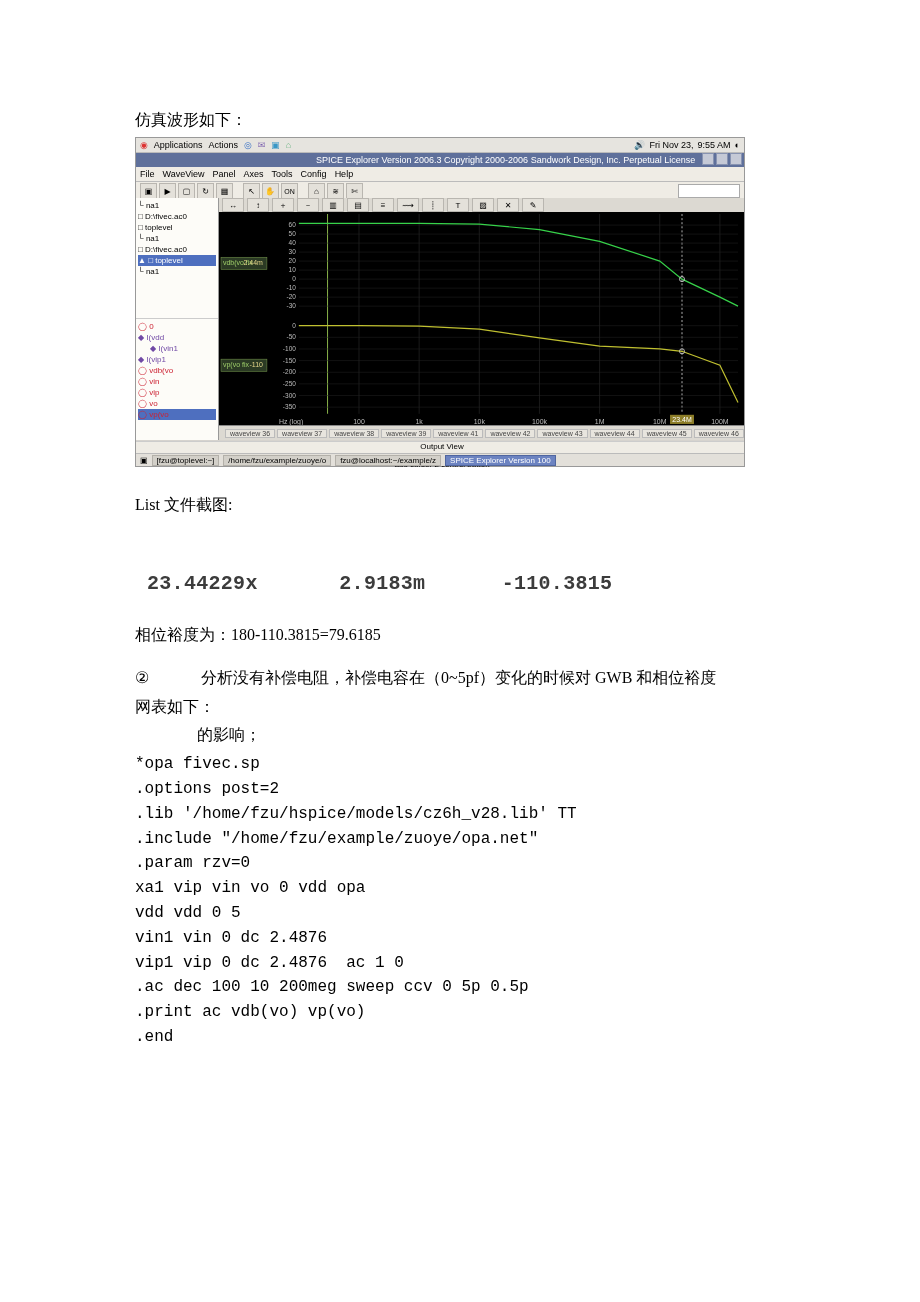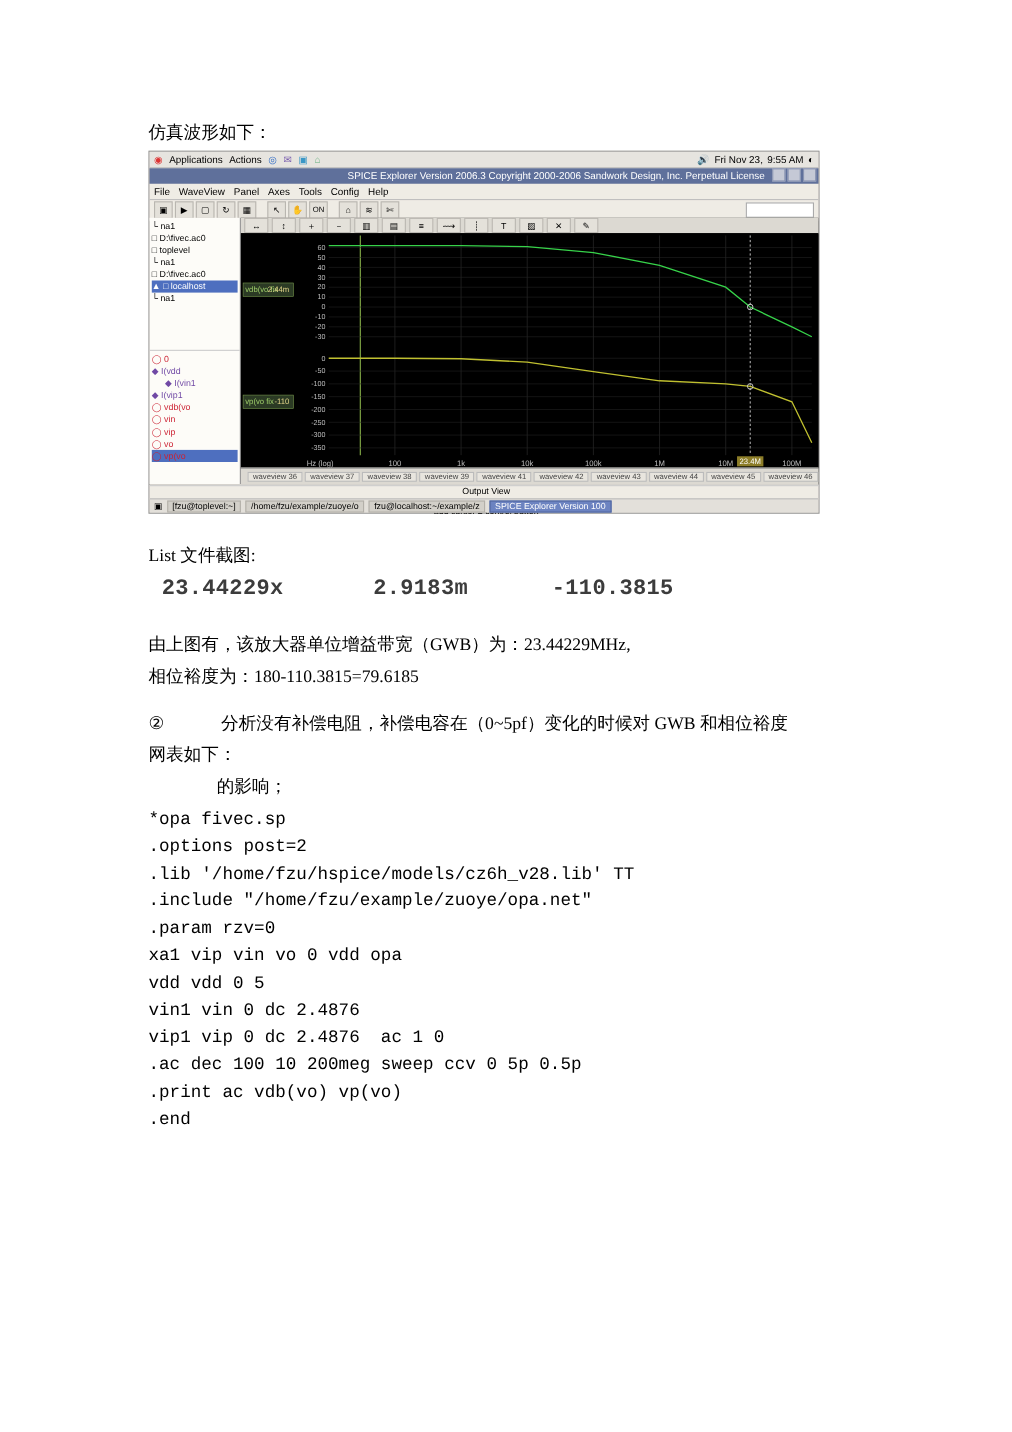--- a/index.html
+++ b/index.html
@@ -240,21 +240,21 @@
     </div>
 
     <div class="app-body">
       <div class="left-panel">
         <div class="tree-top" id="tree-top">
             <div class="tree-item">└ na1</div>
             <div class="tree-item">□ D:\fivec.ac0</div>
             <div class="tree-item">  □ toplevel</div>
             <div class="tree-item">    └ na1</div>
             <div class="tree-item">□ D:\fivec.ac0</div>
-            <div class="tree-item selected">  ▲ □ localhost</div>
+            <div class="tree-item selected">  ▲ □ toplevel</div>
             <div class="tree-item">    └ na1</div>
           </div>
         <div class="tree-bottom" id="tree-bottom">
             <div class="tree-item" style="color: rgb(204, 34, 51);">◯ 0</div>
             <div class="tree-item" style="color: rgb(112, 73, 165);">◆ I(vdd</div>
             <div class="tree-item" style="color: rgb(112, 73, 165); margin-left: 12px;">◆ I(vin1</div>
             <div class="tree-item" style="color: rgb(112, 73, 165);">◆ I(vip1</div>
             <div class="tree-item" style="color: rgb(204, 34, 51);">◯ vdb(vo</div>
             <div class="tree-item" style="color: rgb(204, 34, 51);">◯ vin</div>
             <div class="tree-item" style="color: rgb(204, 34, 51);">◯ vip</div>
@@ -376,25 +376,24 @@
     <span class="task">[fzu@toplevel:~]</span>
         <span class="task">/home/fzu/example/zuoye/o</span>
         <span class="task">fzu@localhost:~/example/z</span>
         <span class="task active">SPICE Explorer Version 100</span>
       </div>
   </div>
 
   <div class="listfile-heading">List 文件截图:</div>
   <div class="listfile-values">
     <span style="width:180px;">23.44229x</span>
-    <span style="width:150px;">2.9183m</span>
+    <span style="width:150px;margin-top:48px;">2.9183m</span>
     <span>-110.3815</span>
   </div>
 
-  <div class="para">由上图有，该放大器单位增益带宽（GWB）为：23.44229MHz,</div>
   <div class="para">相位裕度为：180-110.3815=79.6185</div>
 
   <div class="gap"></div>
 
   <div class="para">
     <span class="circle-num">②</span>
     <span style="display:inline-block;width:40px;"></span><span>分析没有补偿电阻，补偿电容在（0~5pf）变化的时候对 GWB 和相位裕度</span>
   </div>
   <div class="para">网表如下：</div>
 

